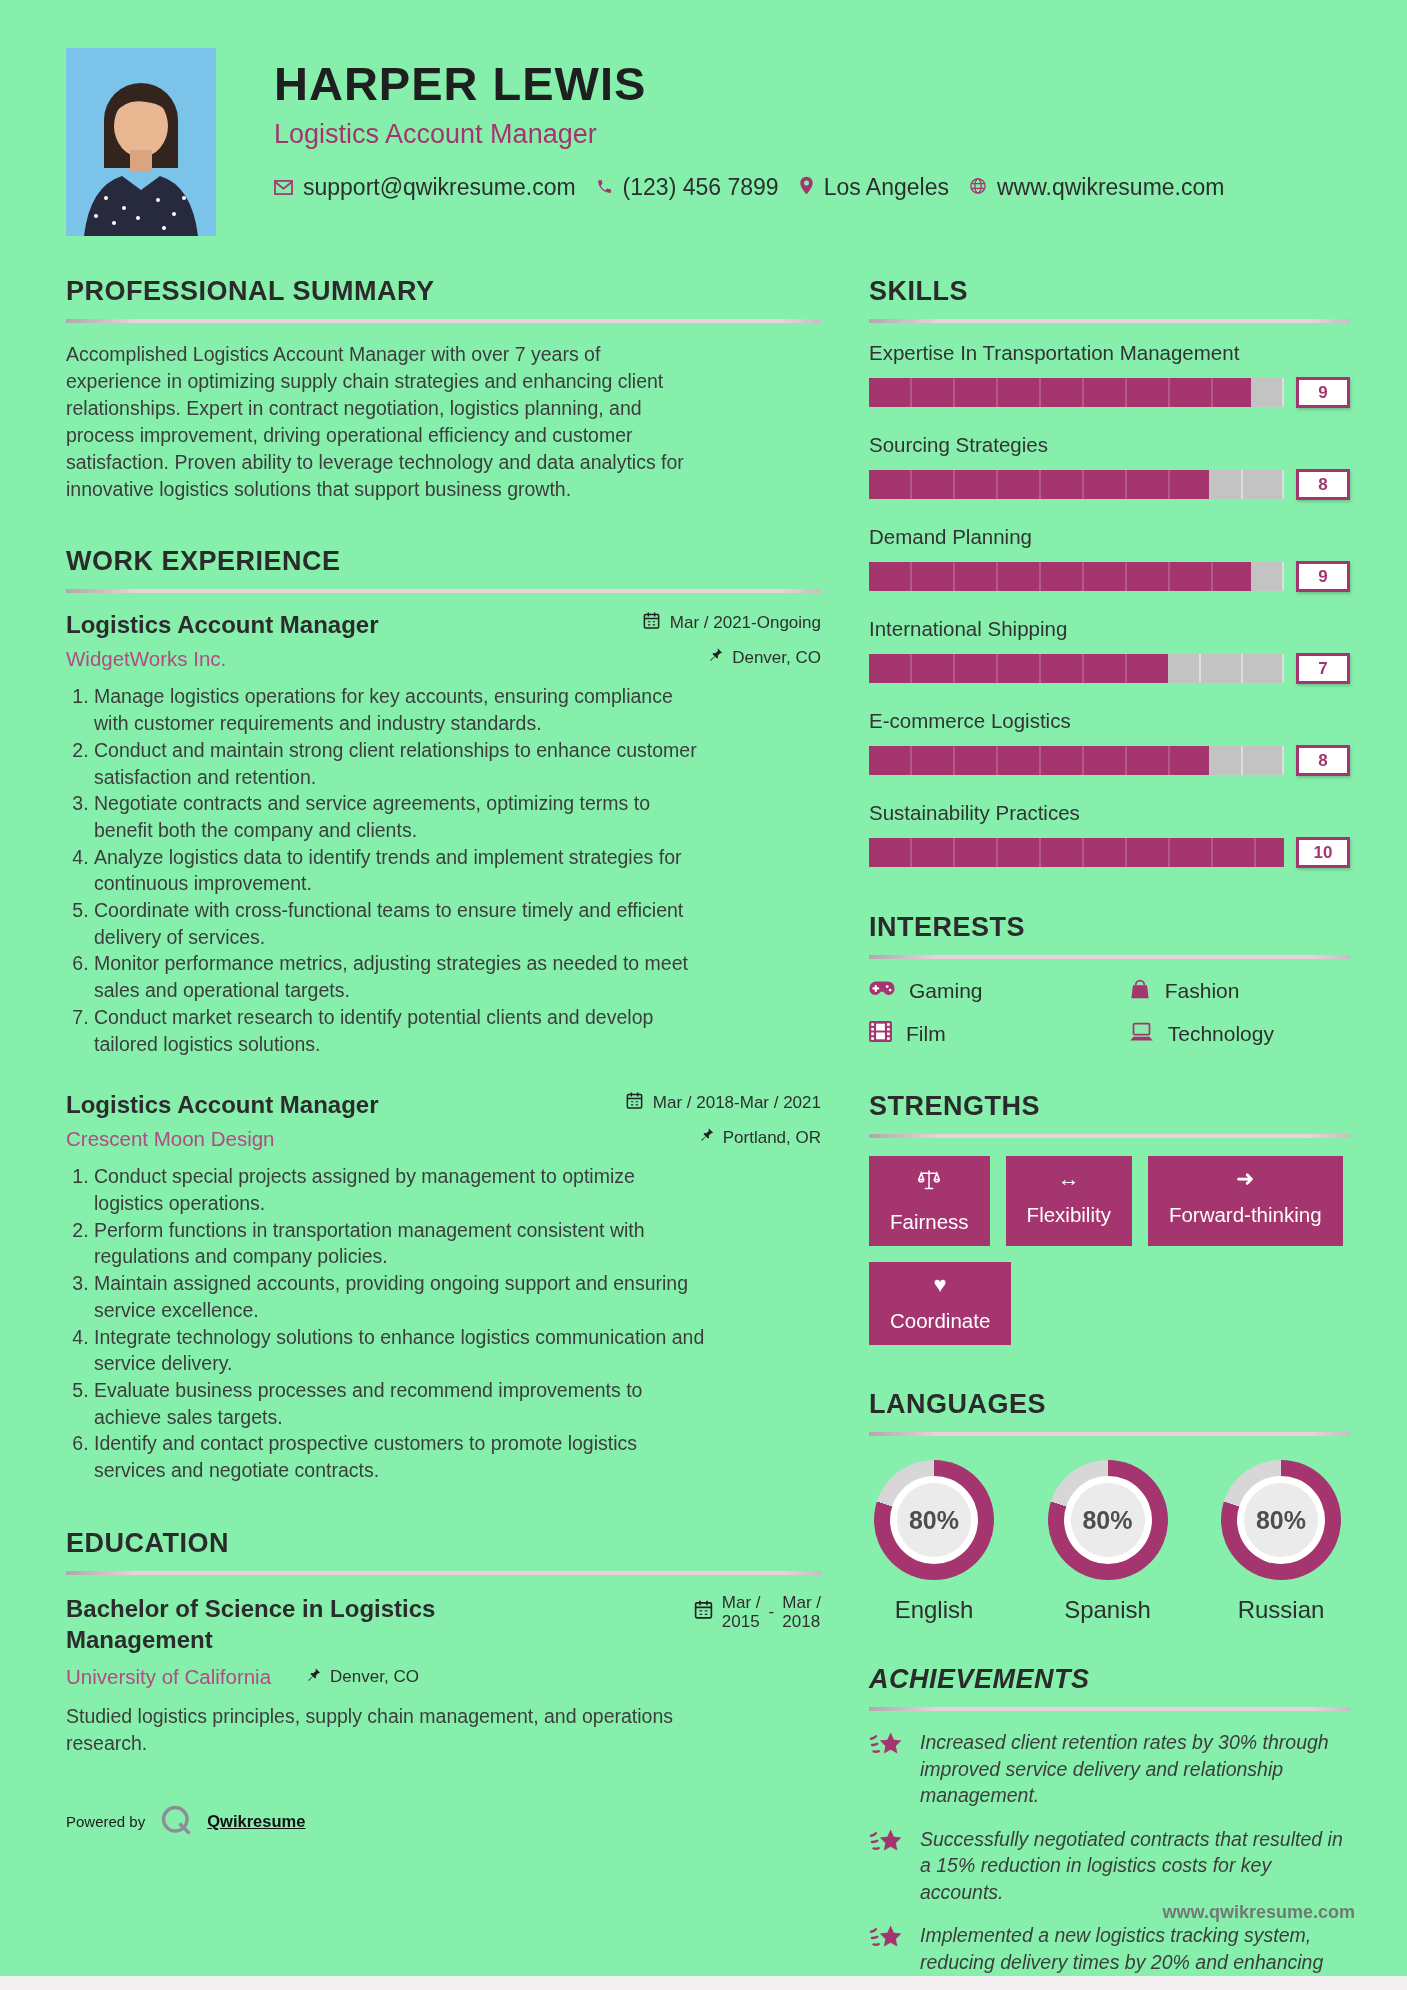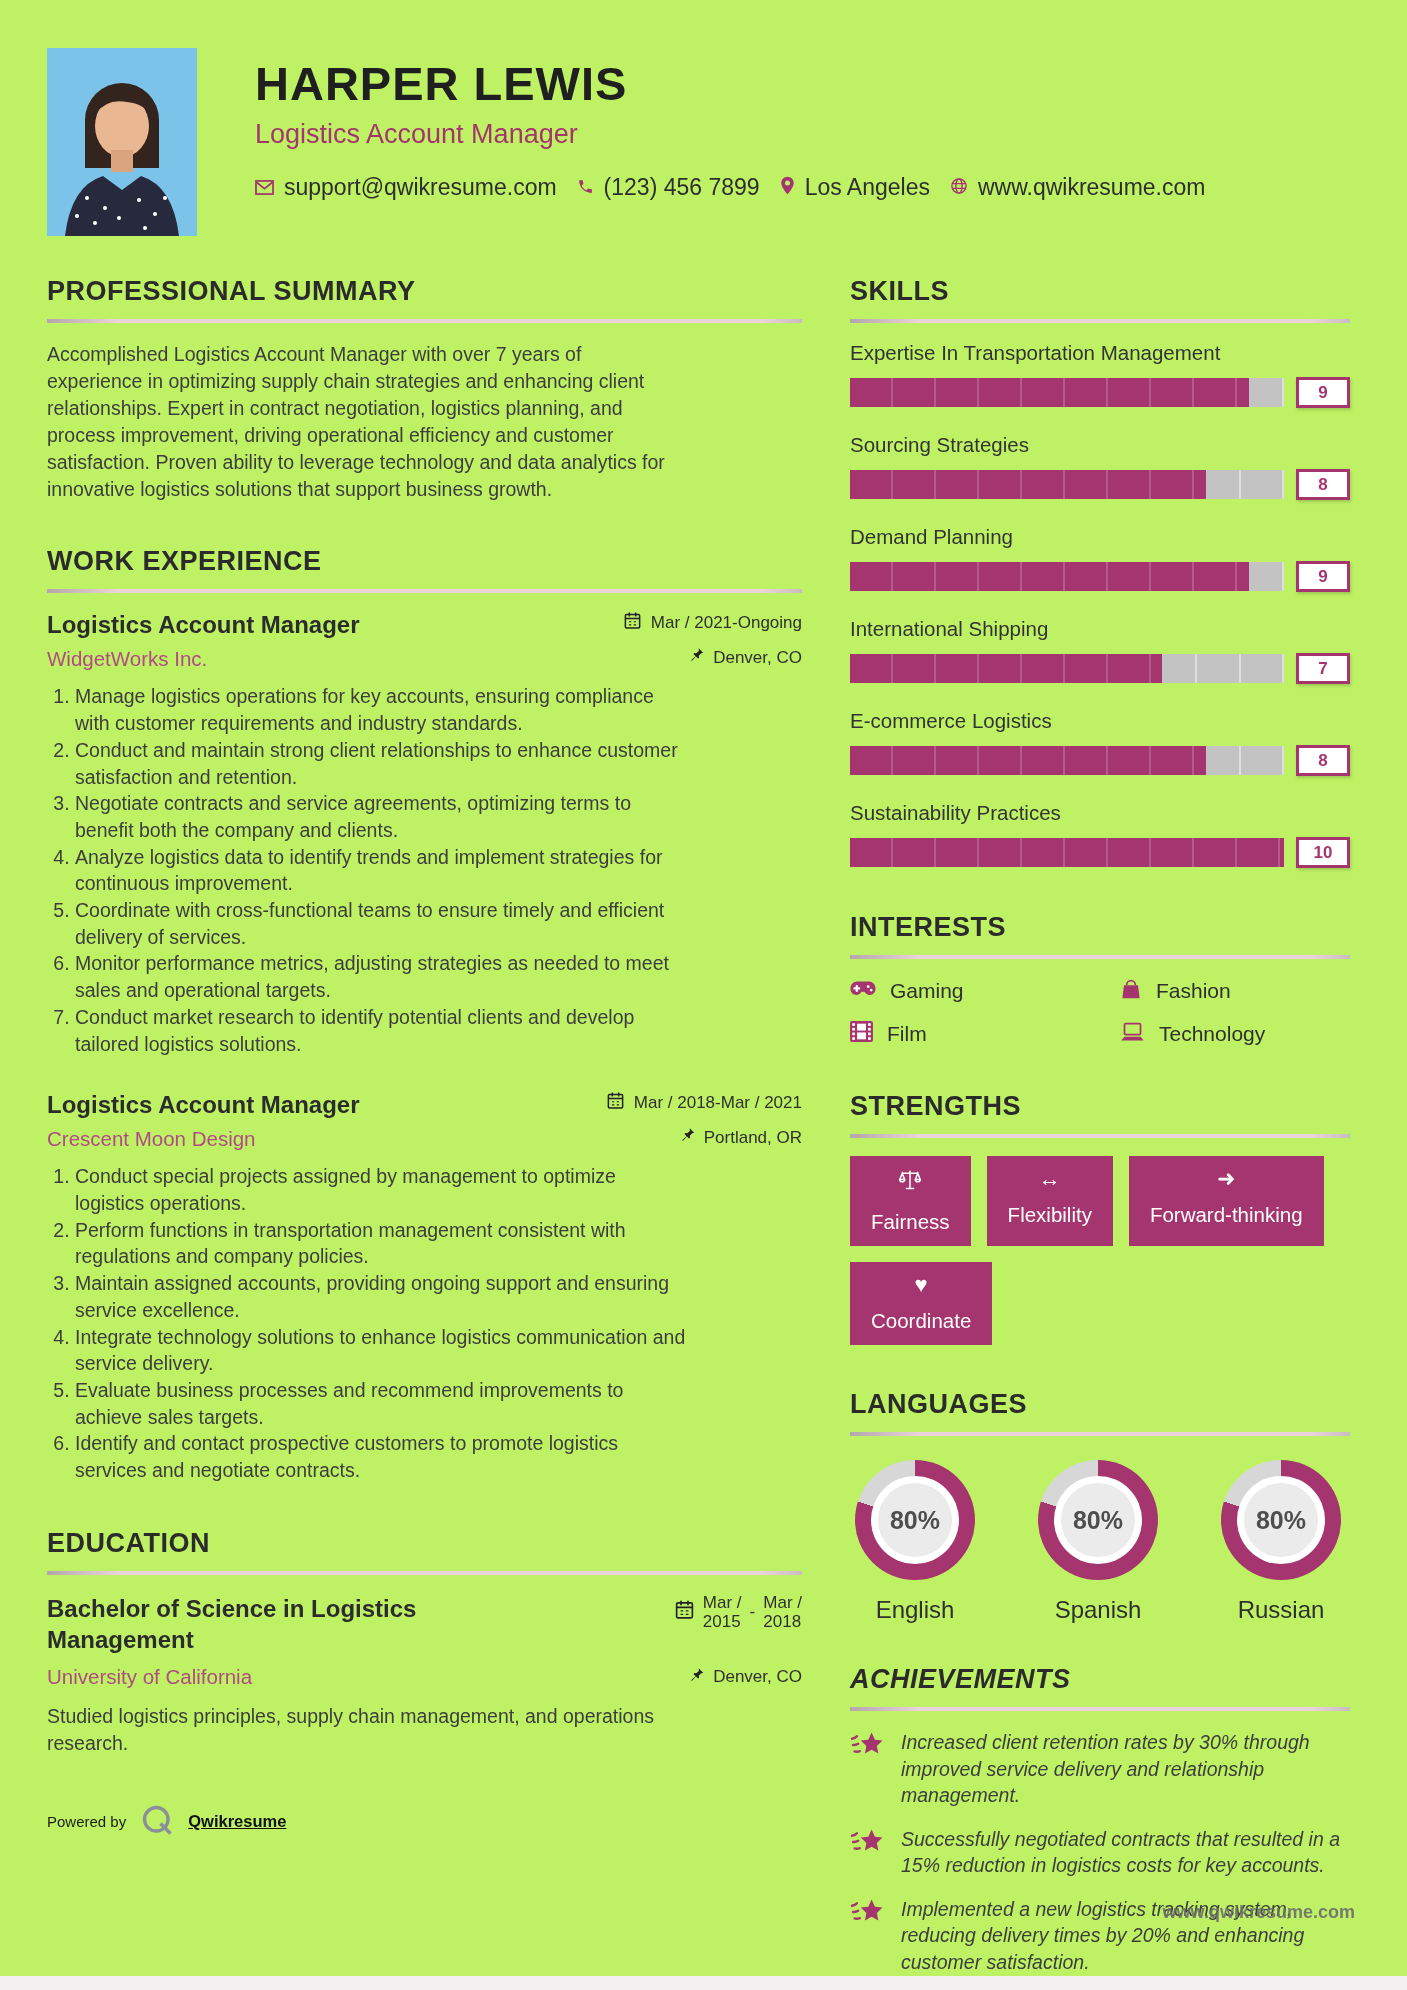--- a/index.html
+++ b/index.html
@@ -1,18 +1,18 @@
 <!DOCTYPE html>
 <html><head>
 <meta charset="utf-8">
 <style>
   * { margin:0; padding:0; box-sizing:border-box; }
   html,body { background:#ffffff; }
   body { font-family:"Liberation Sans", sans-serif; color:#3e3e3e; }
-  .page { position:relative; width:1407px; height:1990px; margin:0 auto; background:#bef264; overflow:hidden; }
+  .page { position:relative; width:1407px; height:1990px; margin:0 auto; background:#86efac; overflow:hidden;padding-left:19px; }
 
   
   .header { display:flex; padding:48px 60px 0 47px; }
   .photo { width:150px; height:188px; background:#7cc3e9; flex:0 0 auto; overflow:hidden; }
   .head-text { margin-left:58px; padding-top:8px; }
   .name { font-size:47px; font-weight:bold; color:#1f1f1f; letter-spacing:1px; }
   .subtitle { font-size:27px; color:#a5356f; margin-top:8px; font-weight:normal; }
   .contacts { display:flex; align-items:center; gap:20px; margin-top:24px; font-size:23px; color:#2e2e2e; }
   .contact { display:flex; align-items:center; gap:10px; }
   .contact svg { color:#a5356f; }
@@ -37,21 +37,21 @@
   .job-date, .job-loc { display:flex; align-items:center; gap:9px; font-size:17px; color:#2f2f2f; white-space:nowrap; }
   .job-row2 { display:flex; justify-content:space-between; align-items:flex-start; margin-top:8px; }
   .company { font-size:20.5px; color:#b04c83; }
   .job ol { margin-top:12px; padding-left:28px; font-size:19.5px; line-height:1.37; color:#3d3d3d; max-width:640px; }
 
   
   .edu-row1 { display:flex; justify-content:space-between; align-items:flex-start; }
   .degree { font-size:24px; font-weight:bold; color:#2c2c2c; max-width:470px; line-height:1.3; }
   .edu-date { display:flex; align-items:center; gap:8px; font-size:17px; color:#2f2f2f; }
   .edu-date-part { white-space:pre-line; line-height:1.15; }
-  .edu-row2 { display:flex; justify-content:space-between; align-items:center; margin-top:10px; }
+  .edu-row2 { display:flex; align-items:center; margin-top:10px;gap:36px; }
   .edu-desc { margin-top:14px; }
 
   
   .footer { display:flex; align-items:center; gap:14px; margin-top:46px; }
   .powered { font-size:15px; color:#1c1c1c; }
   .brand { font-size:16.5px; font-weight:bold; color:#111; text-decoration:underline; }
 
   
   .skill { margin-bottom:25px; }
   .skill-label { font-size:20.5px; color:#333; margin-bottom:12px; }

